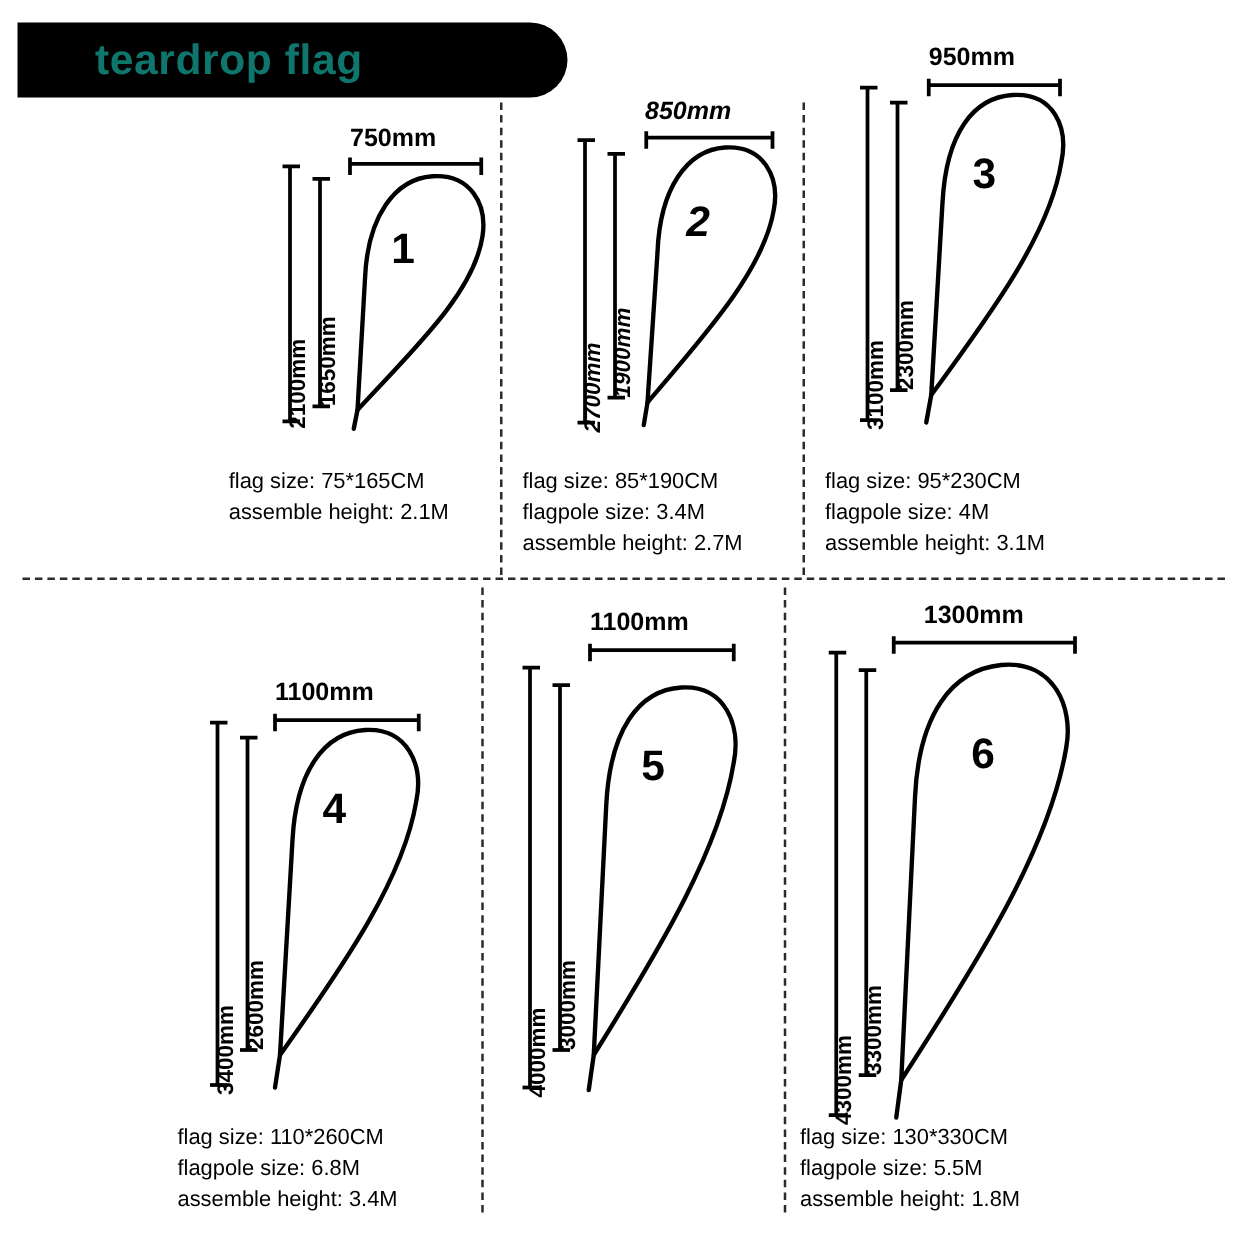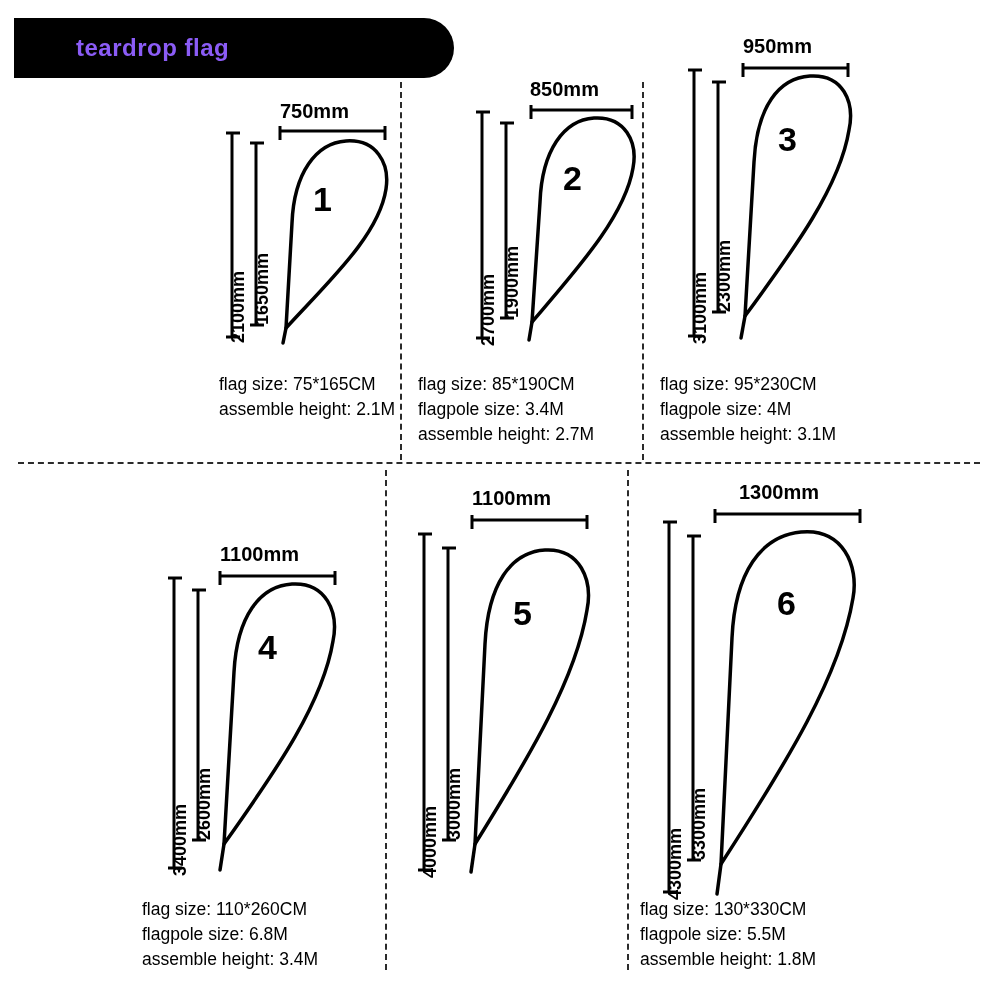--- a/index.html
+++ b/index.html
@@ -29,22 +29,22 @@
     width: 440px;
     height: 60px;
     background: #000000;
     border-radius: 0 30px 30px 0;
     display: flex;
     align-items: center;
     padding-left: 62px;
     box-sizing: border-box;
   }
   .title-badge .title-text {
-    color: #8b5cf6;
-    font-size: 24px;
+    color: #0f766e;
+    font-size: 34px;
     font-weight: bold;
     letter-spacing: 0.5px;
     line-height: 1;
   }
 
   
   .cell {
     position: absolute;
     box-sizing: border-box;
   }
@@ -125,26 +125,26 @@
       <line x1="46" y1="242" x2="60" y2="242" stroke="#000" stroke-width="3"></line>
 
       <path d="M106 233 L112 128 C114 78 136 48 166 46 C196 44 210 68 206 94 C199 140 150 185 106 233 Z" fill="#ffffff" stroke="#000" stroke-width="3.5" stroke-linejoin="round"></path>
       <line x1="106" y1="233" x2="103" y2="248" stroke="#000" stroke-width="3.5" stroke-linecap="round"></line>
     </svg>
     <div class="dim-top" style="left:100px; top:5px;">750mm</div>
     <div class="dim-side" style="left:72px; top:230px;">1650mm</div>
     <div class="dim-side" style="left:48px; top:248px;">2100mm</div>
     <div class="flagnum" style="left:133px; top:85px;">1</div>
   </div>
-  <div class="caption" style="left:183px; top:372px;margin-left:36px;">
+  <div class="caption" style="left:183px; top:372px;">
     <div>flag size: 75*165CM</div>
     <div>assemble height: 2.1M</div>
   </div>
 
-  <div class="cell" style="left:432px; top:68px; width:215px; height:390px;">
+  <div class="cell" style="left:418px; top:68px; width:215px; height:390px;font-style:italic;">
     <svg class="figure" width="215" height="290" viewBox="0 0 215 290">
       <line x1="99" y1="42" x2="200" y2="42" stroke="#000" stroke-width="3"></line>
       <line x1="99" y1="37" x2="99" y2="51" stroke="#000" stroke-width="3"></line>
       <line x1="200" y1="37" x2="200" y2="51" stroke="#000" stroke-width="3"></line>
       <line x1="74" y1="55" x2="74" y2="250" stroke="#000" stroke-width="3"></line>
       <line x1="68" y1="55" x2="82" y2="55" stroke="#000" stroke-width="3"></line>
       <line x1="68" y1="250" x2="82" y2="250" stroke="#000" stroke-width="3"></line>
       <line x1="50" y1="44" x2="50" y2="270" stroke="#000" stroke-width="3"></line>
       <line x1="44" y1="44" x2="58" y2="44" stroke="#000" stroke-width="3"></line>
       <line x1="44" y1="270" x2="58" y2="270" stroke="#000" stroke-width="3"></line>

